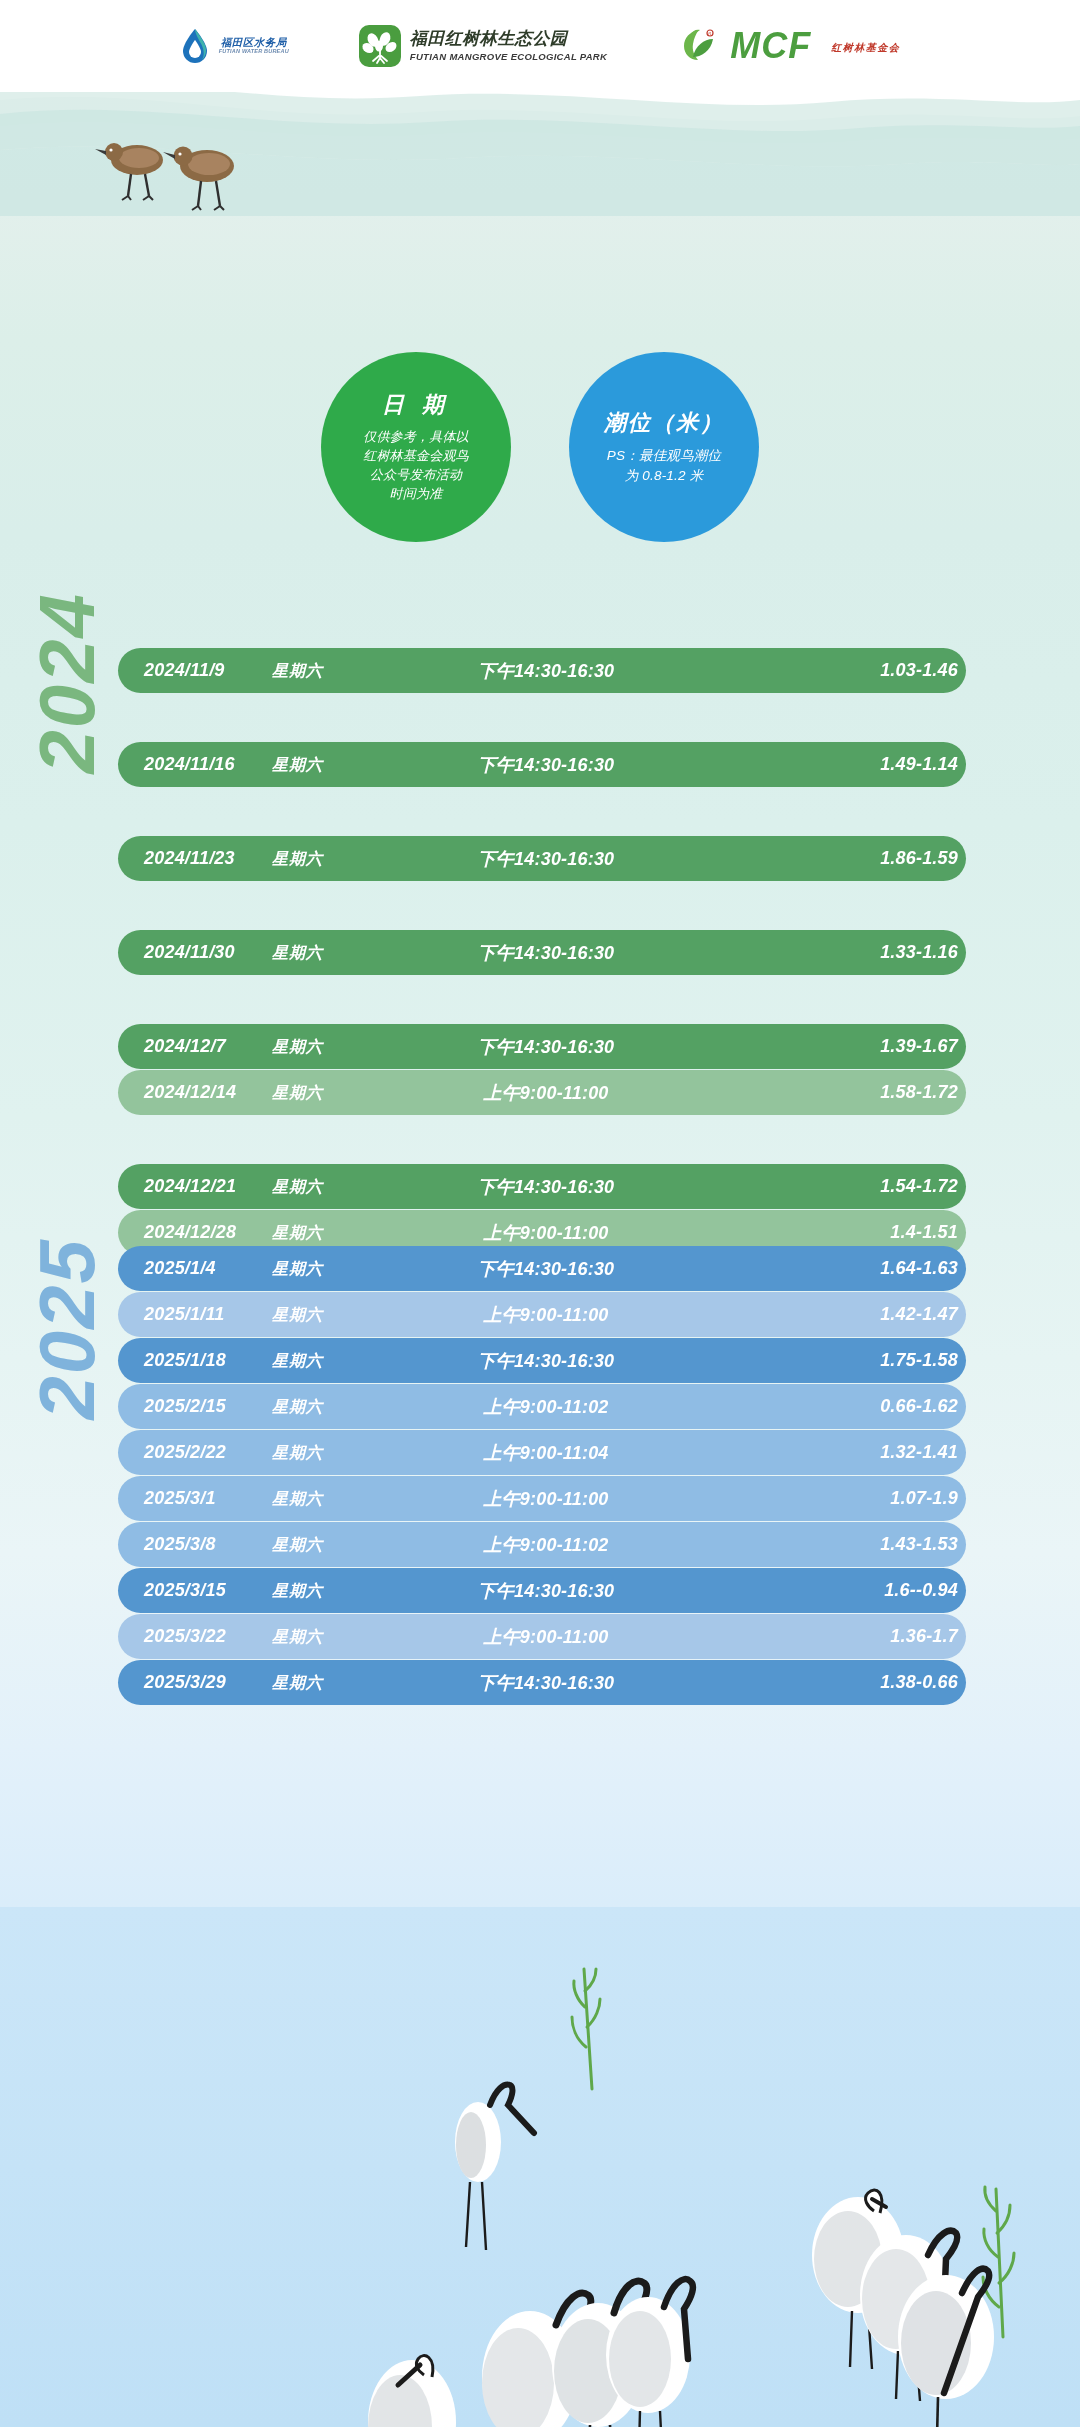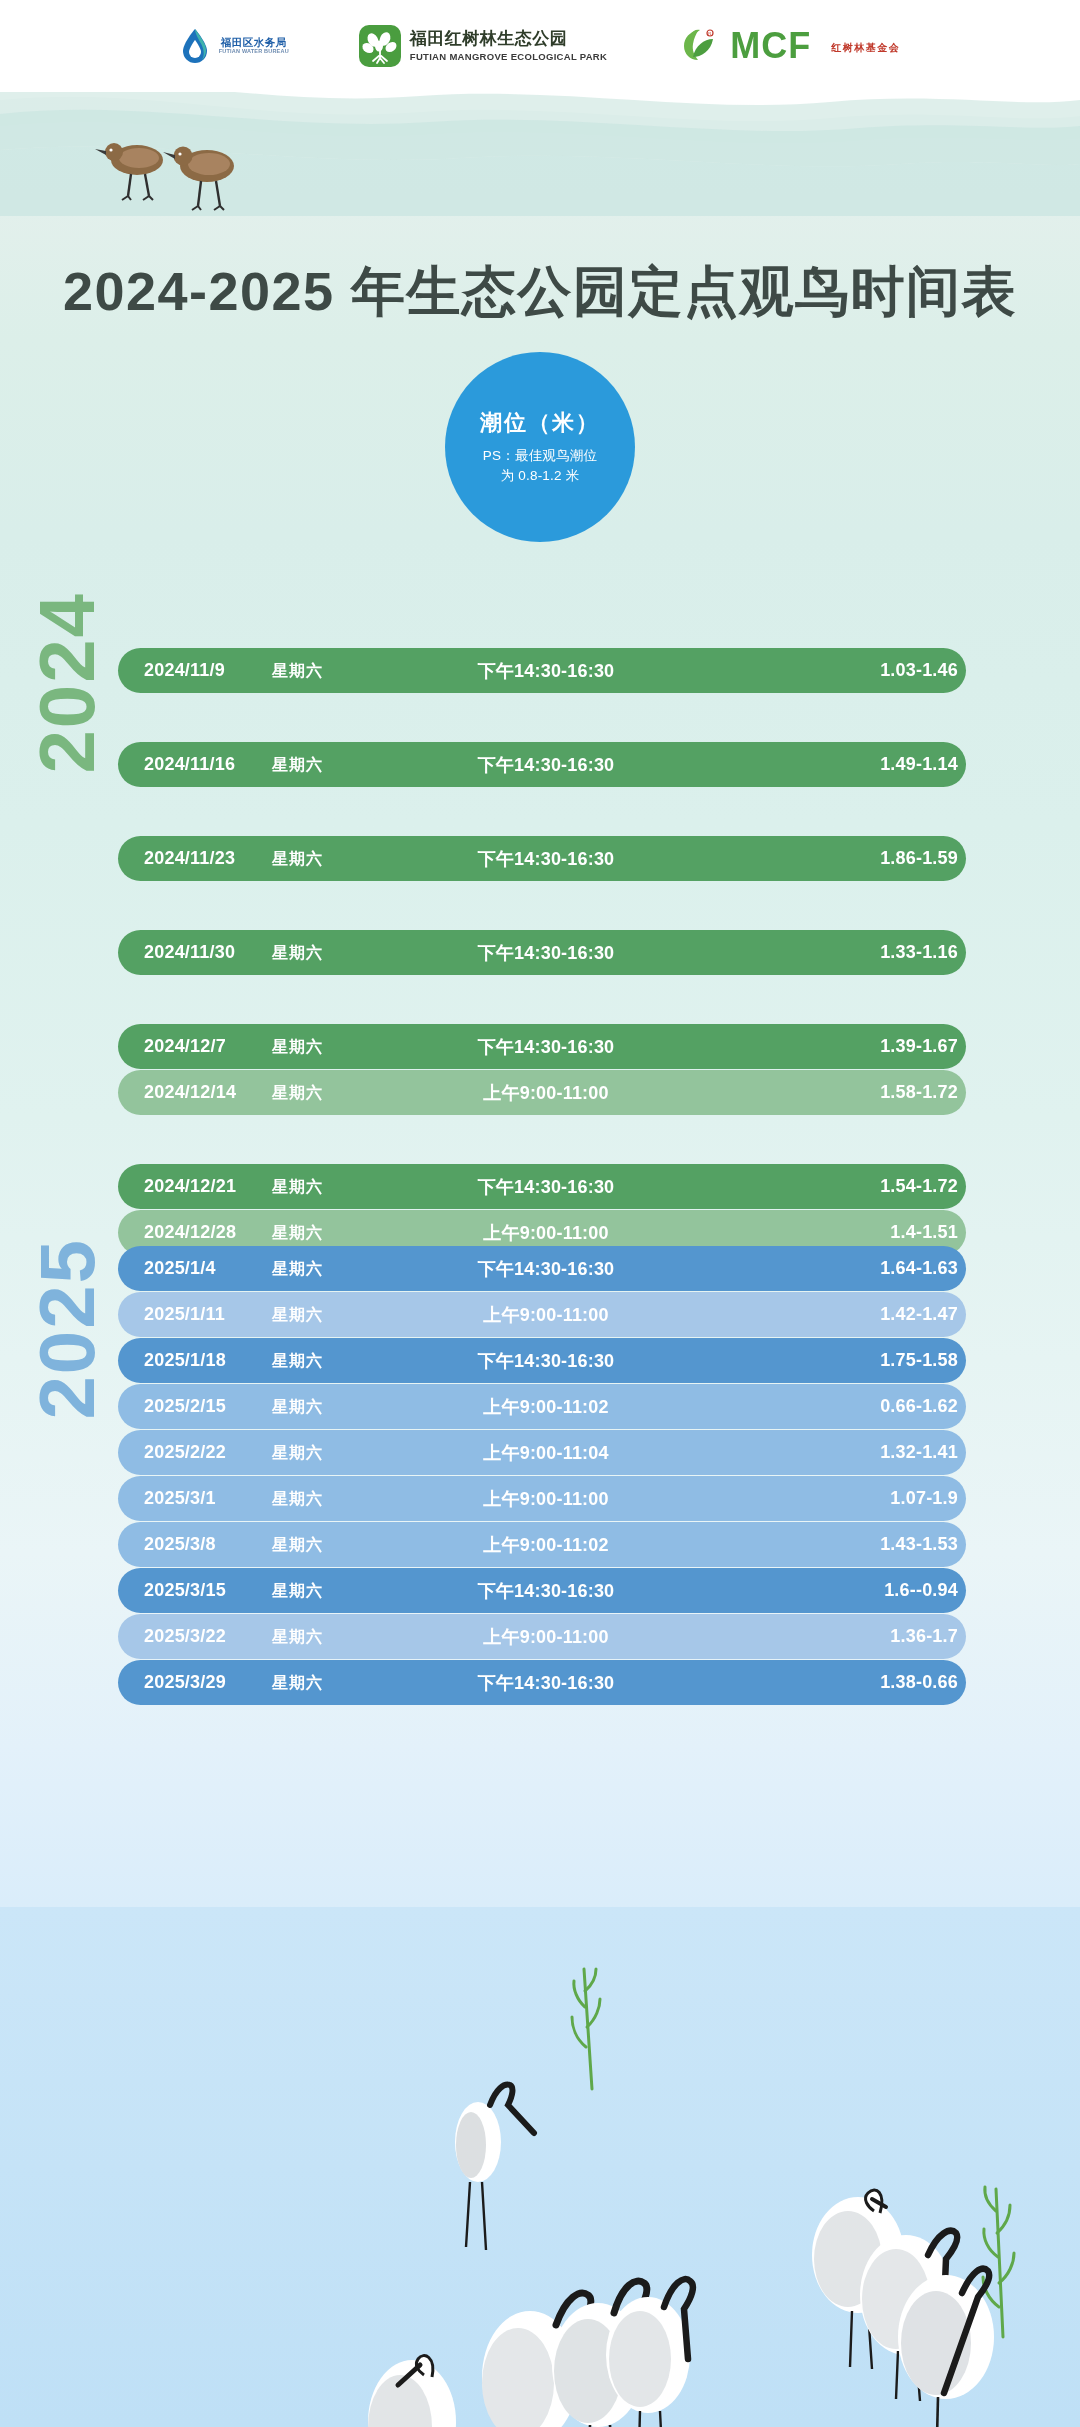--- a/index.html
+++ b/index.html
@@ -23,20 +23,21 @@
         #dbf0ec 34%,
         #e0f2ef 46%,
         #e6f4f3 56%,
         #eaf5f7 64%,
         #e3f1fa 72%,
         #d8ecfa 80%,
         #cfe7f8 88%,
         #c8e4f7 96%,
         #c5e2f6 100%);
     overflow: hidden;
+    font-style: italic;
   }
 
   
   .logo-bar {
     position: absolute;
     top: 0; left: 0;
     width: 1080px;
     height: 92px;
     background: #ffffff;
     display: flex;
@@ -262,23 +263,26 @@
         <text x="31.3" y="9" font-size="4" fill="#c0392b" font-family="'Liberation Sans',sans-serif">R</text>
       </svg>
       <div class="mcf-text">
         <span class="mcf-cn">MCF</span>
         <span class="mcf-sub">红树林基金会</span>
       </div>
     </div>
 
   </div>
 
-  <div class="title">2024-2025 年生态公园定点观鸟时间表</div>
 
   <div class="legend">
+    <div class="bubble b1">
+      <div class="b-head">日 期</div>
+      <div class="b-note">仅供参考，具体以<br>红树林基金会观鸟<br>公众号发布活动<br>时间为准</div>
+    </div>
     <div class="bubble b3">
       <div class="b-head">潮位（米）</div>
       <div class="b-note">PS：最佳观鸟潮位<br>为 0.8-1.2 米</div>
     </div>
   </div>
 
   <div class="year-label year-2024">2024</div>
   <div class="year-label year-2025">2025</div>
 
   <div class="table table-2024">

